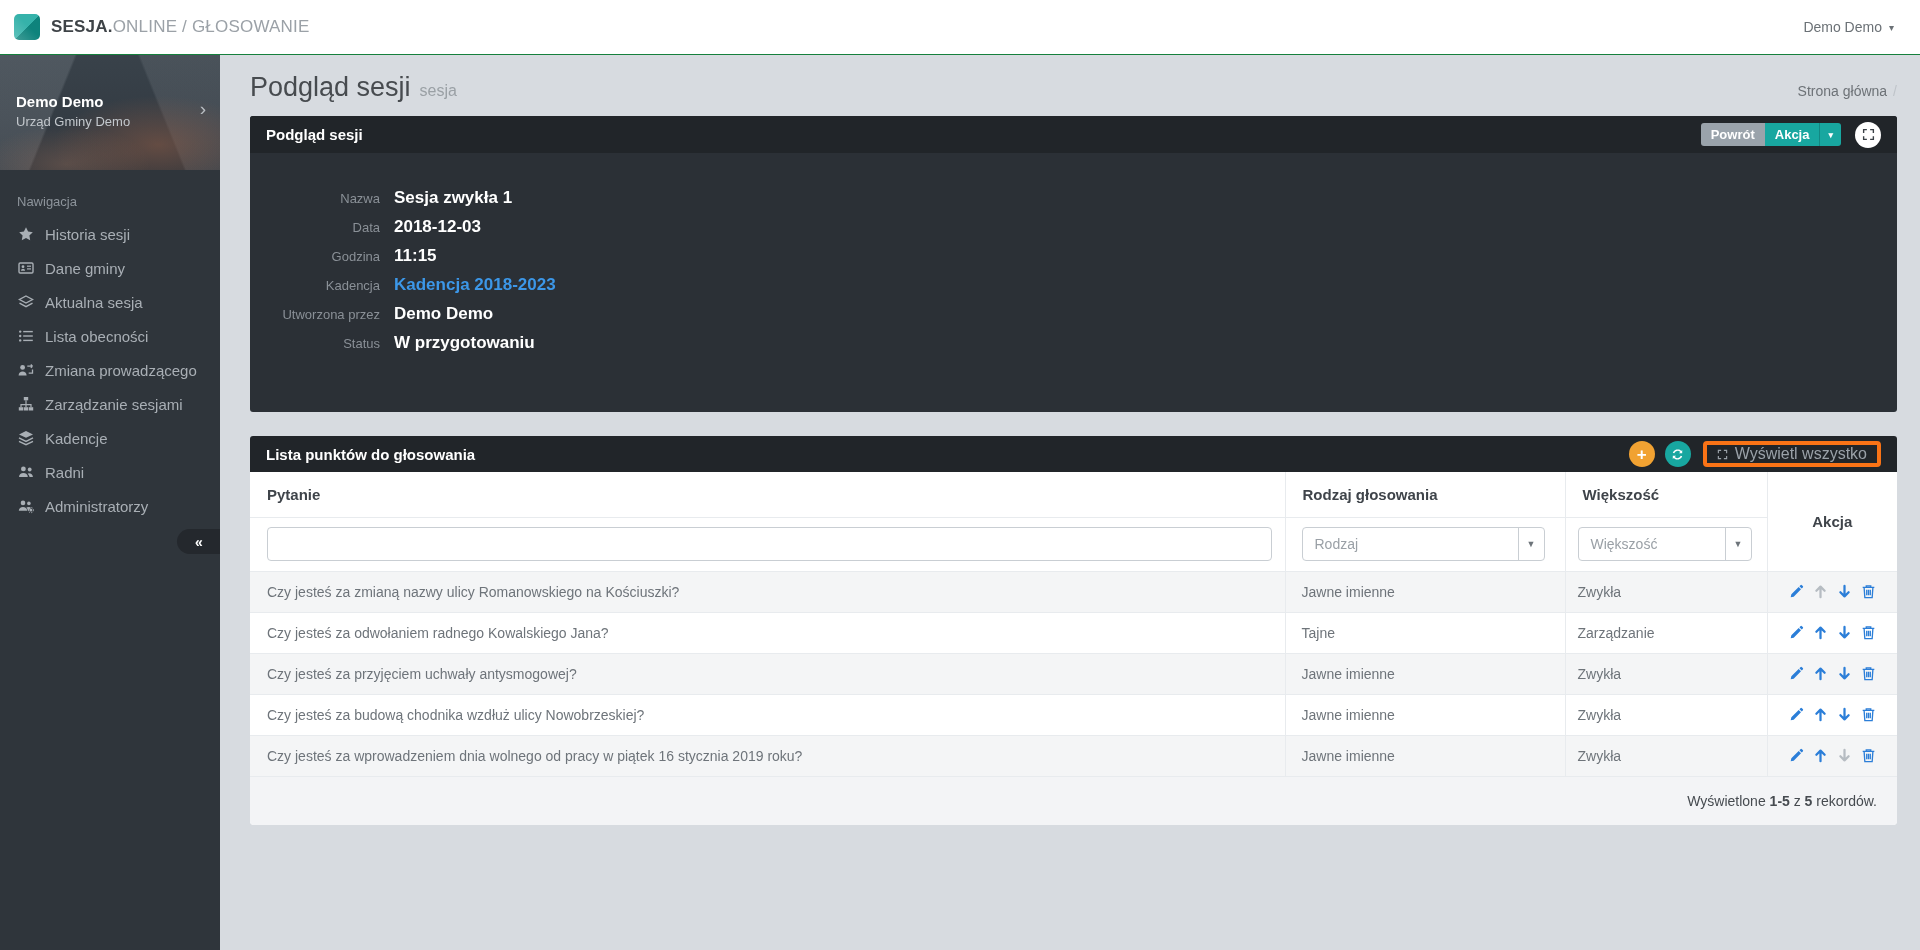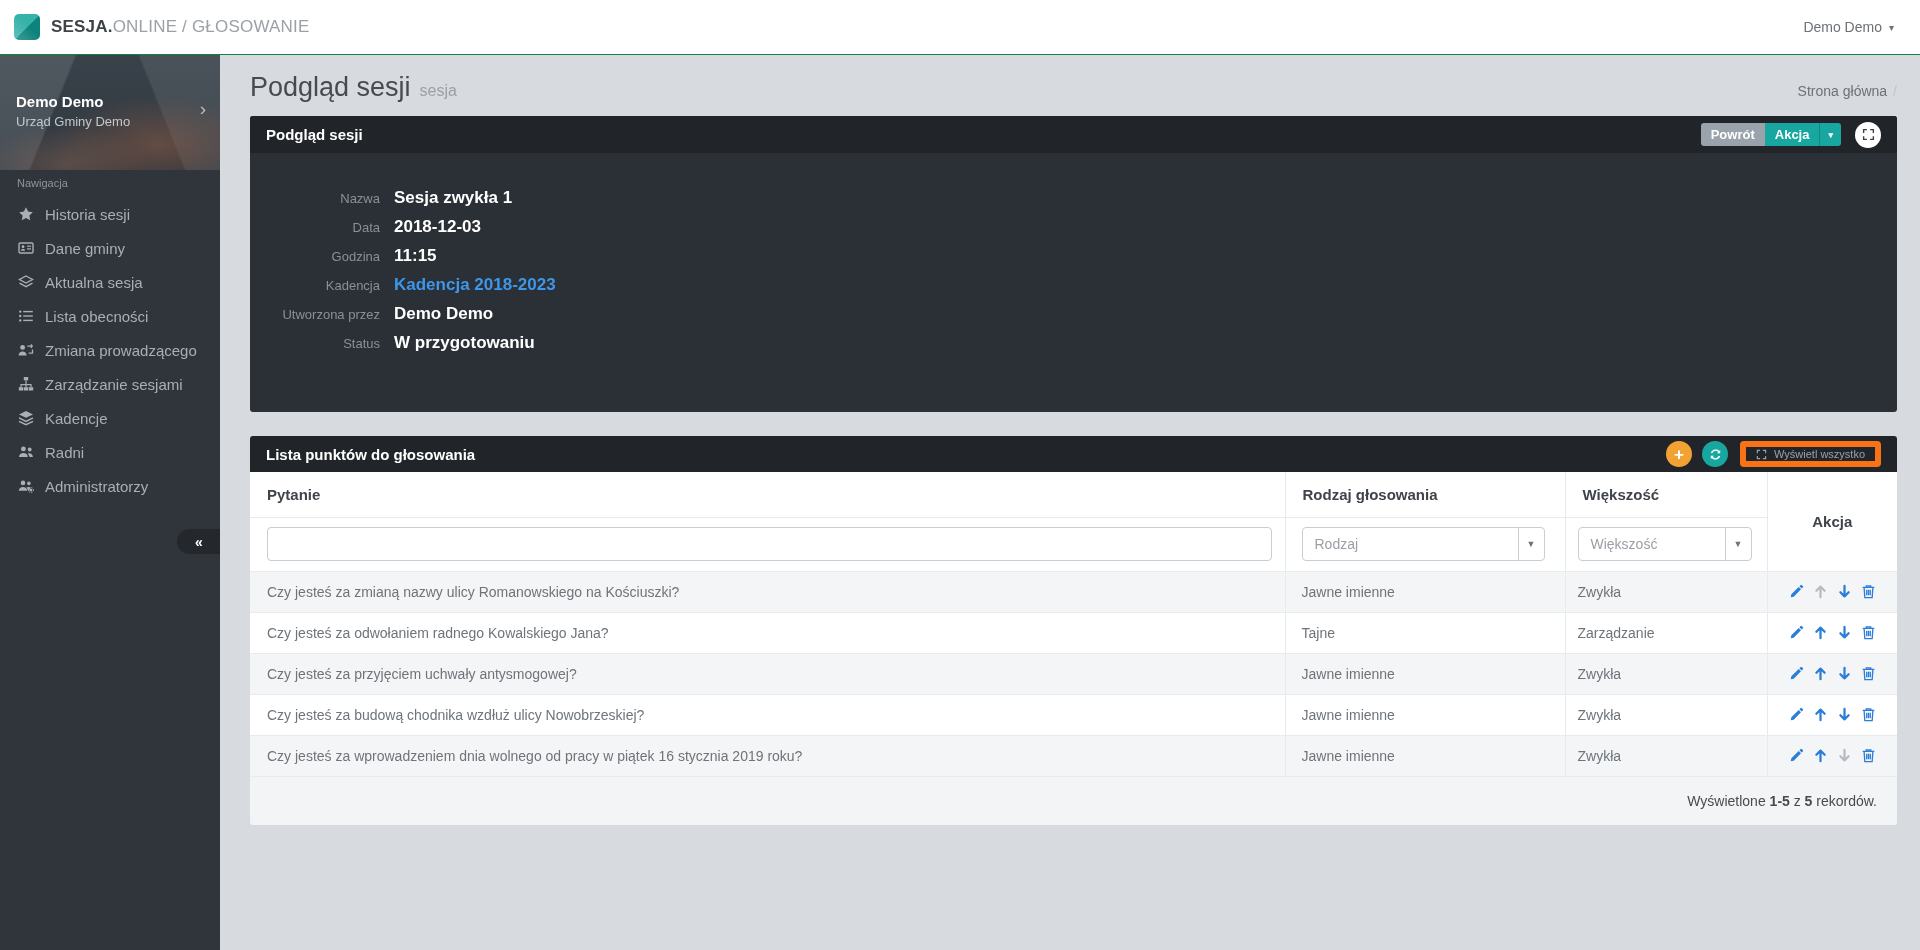--- a/index.html
+++ b/index.html
@@ -23,21 +23,21 @@
   .user-panel { height:115px; padding:38px 16px 0; position:relative;
     background:
       radial-gradient(150px 70px at 72% 78%, rgba(150,95,70,.5), rgba(150,95,70,0) 70%),
       radial-gradient(120px 55px at 30% 95%, rgba(170,120,95,.35), rgba(170,120,95,0) 70%),
       linear-gradient(112deg, rgba(215,222,228,.14) 28%, rgba(215,222,228,0) 29%),
       linear-gradient(248deg, rgba(220,226,232,.10) 30%, rgba(220,226,232,0) 31%),
       linear-gradient(180deg,#39424a 0%, #343c44 55%, #2e353c 100%); }
   .user-name { color:#fff; font-size:15px; font-weight:700; }
   .user-org  { color:#c3c8cd; font-size:13px; margin-top:4px; }
   .user-chevron { position:absolute; right:14px; top:44px; color:#b9bec3; font-size:19px; line-height:1; }
-  .nav-header { padding:7px 17px 8px; font-size:11px; color:#8d949b; }
+  .nav-header { padding:24px 17px 8px; font-size:13px; color:#8d949b; }
   .nav-item { display:flex; align-items:center; gap:11px; padding:0 17px; height:34px;
     color:#a9afb5; font-size:15px; cursor:pointer; }
   .nav-ico { width:17px; height:16px; display:flex; align-items:center; justify-content:center; flex:none; }
   .nav-ico svg { width:16px; height:16px; }
   .collapse-pill { position:absolute; right:0; top:474px; width:43px; height:25px;
     background:#24282d; border-radius:13px 0 0 13px; color:#fff; font-size:14px; font-weight:700;
     display:flex; align-items:center; justify-content:center; letter-spacing:-1px; cursor:pointer; }
 
   
   .main { margin-left:220px; padding:17px 23px 0 30px; }
@@ -69,22 +69,22 @@
   a.detail-value { color:#3c97e8; text-decoration:none; cursor:pointer; }
 
   
   .strip2 { margin-top:24px; }
   .strip2 .panel-dark-header { height:36px; }
   .circle-btn { width:26px; height:26px; border-radius:50%; color:#fff; border:none;
     display:flex; align-items:center; justify-content:center; cursor:pointer; margin-left:10px; }
   .add-btn { background:var(--orange,#f1a232); font-size:17px; font-weight:700; line-height:1; }
   .refresh-btn { background:var(--teal,#18a7a0); }
   .refresh-btn svg { width:13px; height:13px; }
-  .show-all { margin-left:12px; height:26px; border:6px solid #f97316; border-radius:4px;
-    background:transparent; color:#9aa1a8; font-size:11px; display:flex; align-items:center;
+  .show-all { margin-left:12px; height:26px; border:4px solid #f97316; border-radius:4px;
+    background:transparent; color:#9aa1a8; font-size:16px; display:flex; align-items:center;
     gap:7px; padding:4px 10px; cursor:pointer; font-family:inherit; }
   .show-all svg { width:11px; height:11px; }
 
   .card { background:#fff; border-radius:0 0 4px 4px; }
   table { width:100%; border-collapse:collapse; border-style:hidden; table-layout:fixed; }
   th, td { border:1px solid #e8ebee; }
   thead th { text-align:left; font-size:15px; font-weight:600; color:#3f444a; }
   .th-main { height:45px; padding-left:17px; }
   .th-akcja { text-align:center; }
   .filter-row td { height:54px; }

